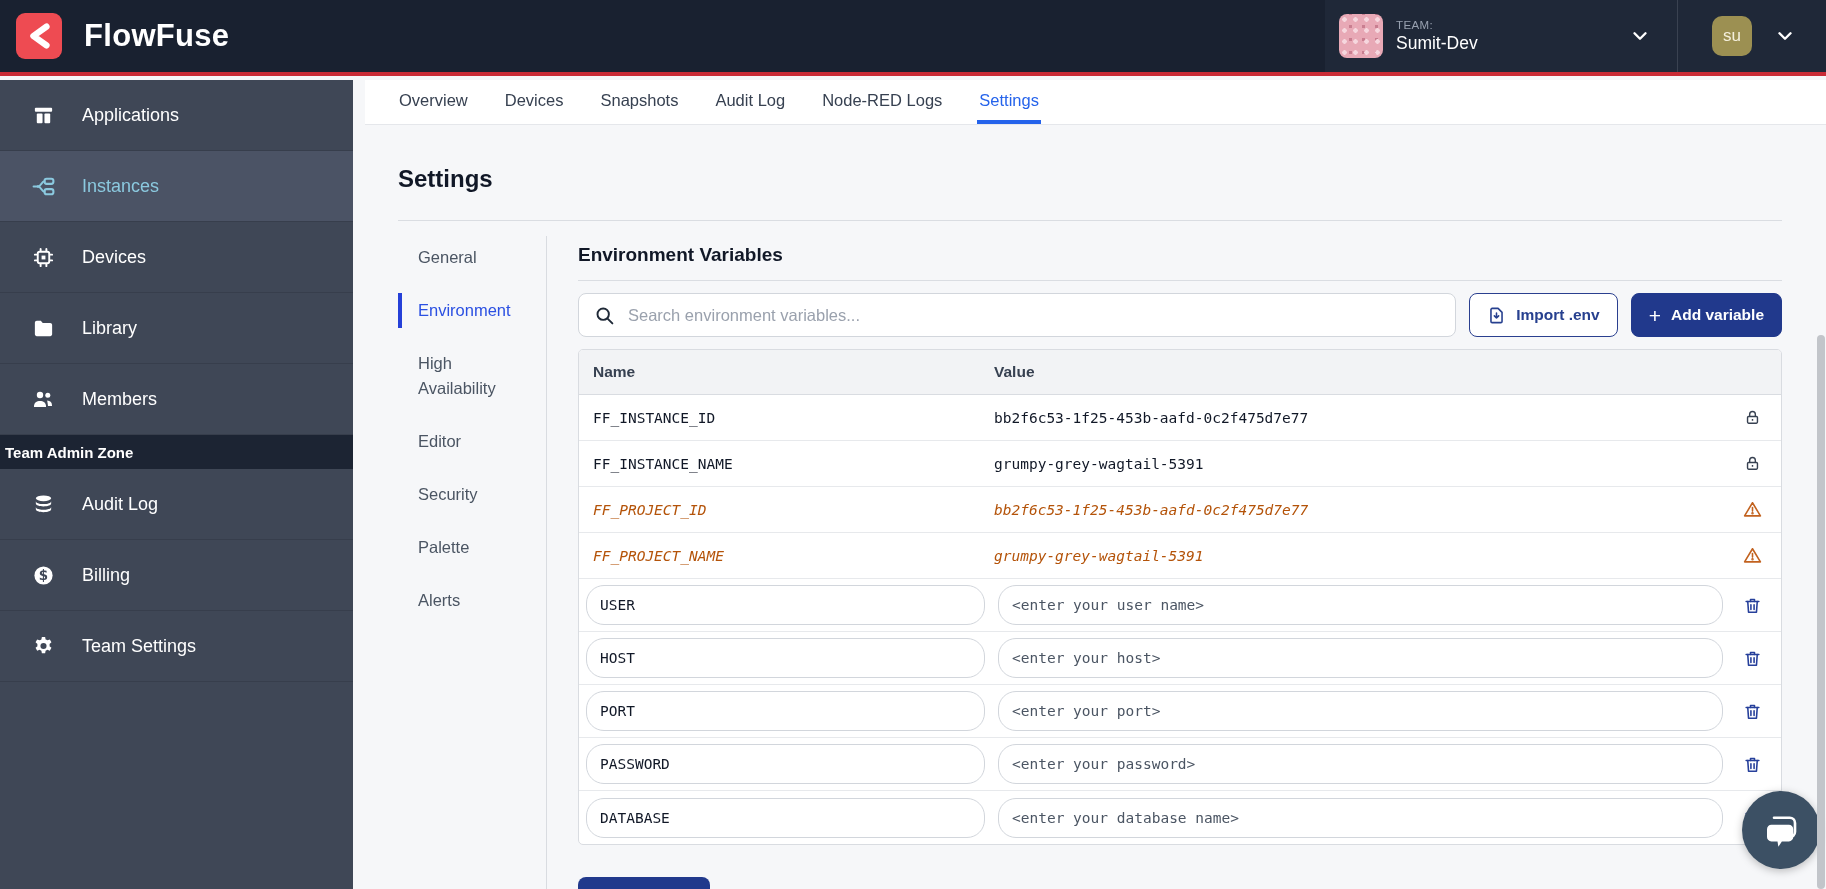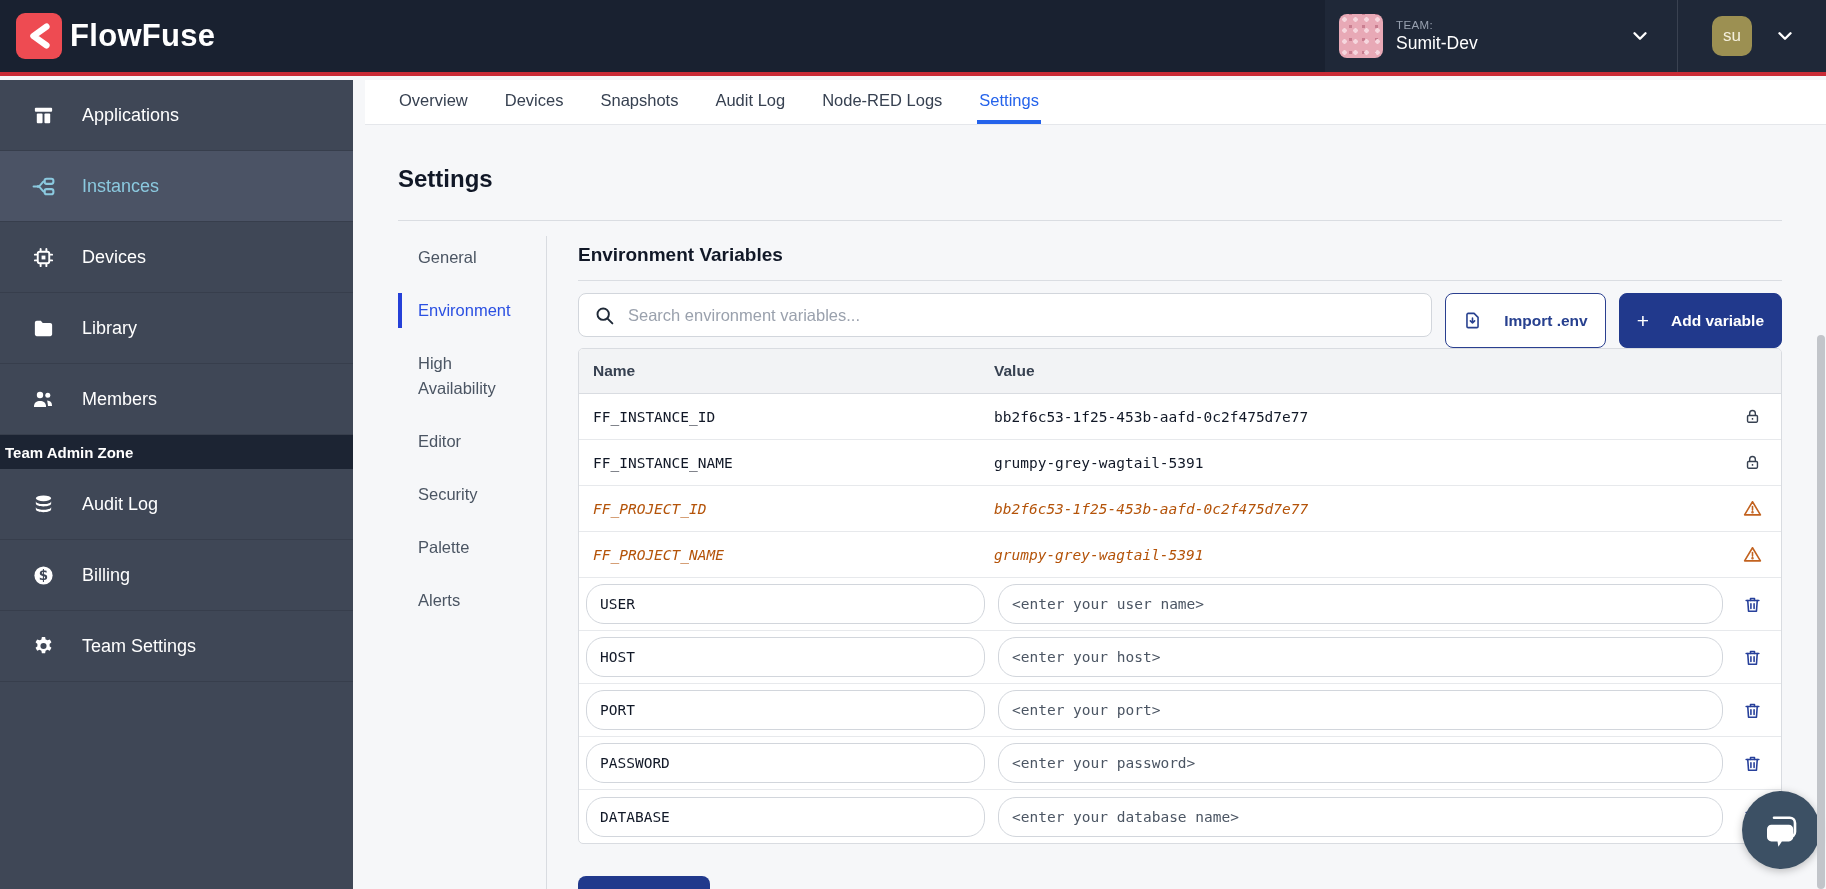--- a/index.html
+++ b/index.html
@@ -3,21 +3,21 @@
 <meta charset="utf-8">
 <style>
   * { margin:0; padding:0; box-sizing:border-box; }
   html,body { width:1826px; height:889px; overflow:hidden; }
   body { font-family:"Liberation Sans", sans-serif; background:#F6F7F9; position:relative; }
   .mono { font-family:"DejaVu Sans Mono", monospace; }
 
   
   .header { position:absolute; top:0; left:0; right:0; height:76px; background:#192130;
             border-bottom:4px solid #C92B36; display:flex; justify-content:space-between; z-index:20; }
-  .logo { display:flex; align-items:center; gap:8px; padding-left:16px; }
+  .logo { display:flex; align-items:center; gap:22px; padding-left:16px; }
   .logo-mark { width:46px; height:46px; border-radius:9px; background:#EE4B52;
                display:flex; align-items:center; justify-content:center; }
   .logo-text { color:#fff; font-size:31px; font-weight:700; letter-spacing:0.3px; }
   .header-right { display:flex; align-items:stretch; background:#1F2838; }
   .team-select { display:flex; align-items:center; justify-content:space-between; width:352px; padding:0 26px 0 14px; cursor:pointer; }
   .team-info { display:flex; align-items:center; gap:13px; }
   .team-avatar { width:44px; height:44px; border-radius:8px; background:#E8A9B6;
       background-image:radial-gradient(#F6D7DE 2px, transparent 2.5px), radial-gradient(#C97E90 1.5px, transparent 2px);
       background-size:11px 11px, 13px 13px; background-position:0 0, 5px 6px; }
   .team-label { color:#97A0AF; font-size:11.5px; letter-spacing:0.4px; font-weight:400; }
@@ -56,28 +56,28 @@
 
   .env-panel { flex:1; padding-left:31px; }
   .env-title { font-size:19px; font-weight:700; color:#111827; padding-top:8px; }
   .env-rule { border:none; border-top:1px solid #DADDE2; margin-top:14px; }
 
   .toolbar { display:flex; gap:13px; margin-top:12px; }
   .search-box { flex:1; height:44px; background:#fff; border:1px solid #D2D6DC; border-radius:8px;
                 display:flex; align-items:center; gap:13px; padding:0 15px; }
   .search-box input { border:none; outline:none; flex:1; font-size:16.5px; color:#374151; background:transparent; }
   .search-box input::placeholder { color:#9AA1AD; }
-  .btn { height:55px; border-radius:8px; display:flex; align-items:center; gap:22px;
+  .btn { height:44px; border-radius:8px; display:flex; align-items:center; gap:10px;
          font-size:15.5px; font-weight:700; padding:0 17px; cursor:pointer; white-space:nowrap; }
   .btn-outline { background:#fff; border:1.5px solid #2A3F8F; color:#27408F; }
   .btn-primary { background:#21398C; border:1.5px solid #21398C; color:#fff; }
   .plus-glyph { font-size:21px; font-weight:400; line-height:1; }
 
   
-  .env-table { background:#fff; border:1px solid #D9DCE1; border-radius:5px; overflow:hidden; }
+  .env-table { margin-top:12px; background:#fff; border:1px solid #D9DCE1; border-radius:5px; overflow:hidden; }
   .t-head { display:flex; align-items:center; height:45px; background:#F2F3F5; border-bottom:1px solid #D9DCE1;
             font-size:15.5px; font-weight:600; color:#374151; }
   .col-name { width:415px; padding-left:14px; }
   .col-value { flex:1; }
   .col-icon { width:58px; display:flex; justify-content:center; }
   .t-row { display:flex; align-items:center; height:46px; border-bottom:1px solid #E7E9EC;
            font-size:14.5px; color:#111827; }
   .t-row:last-child, .t-row-edit:last-child { border-bottom:none; }
   .t-row.warn { color:#B45309; font-style:italic; }
   .t-row-edit { display:flex; align-items:center; height:53px; border-bottom:1px solid #E7E9EC; padding-left:7px; }

